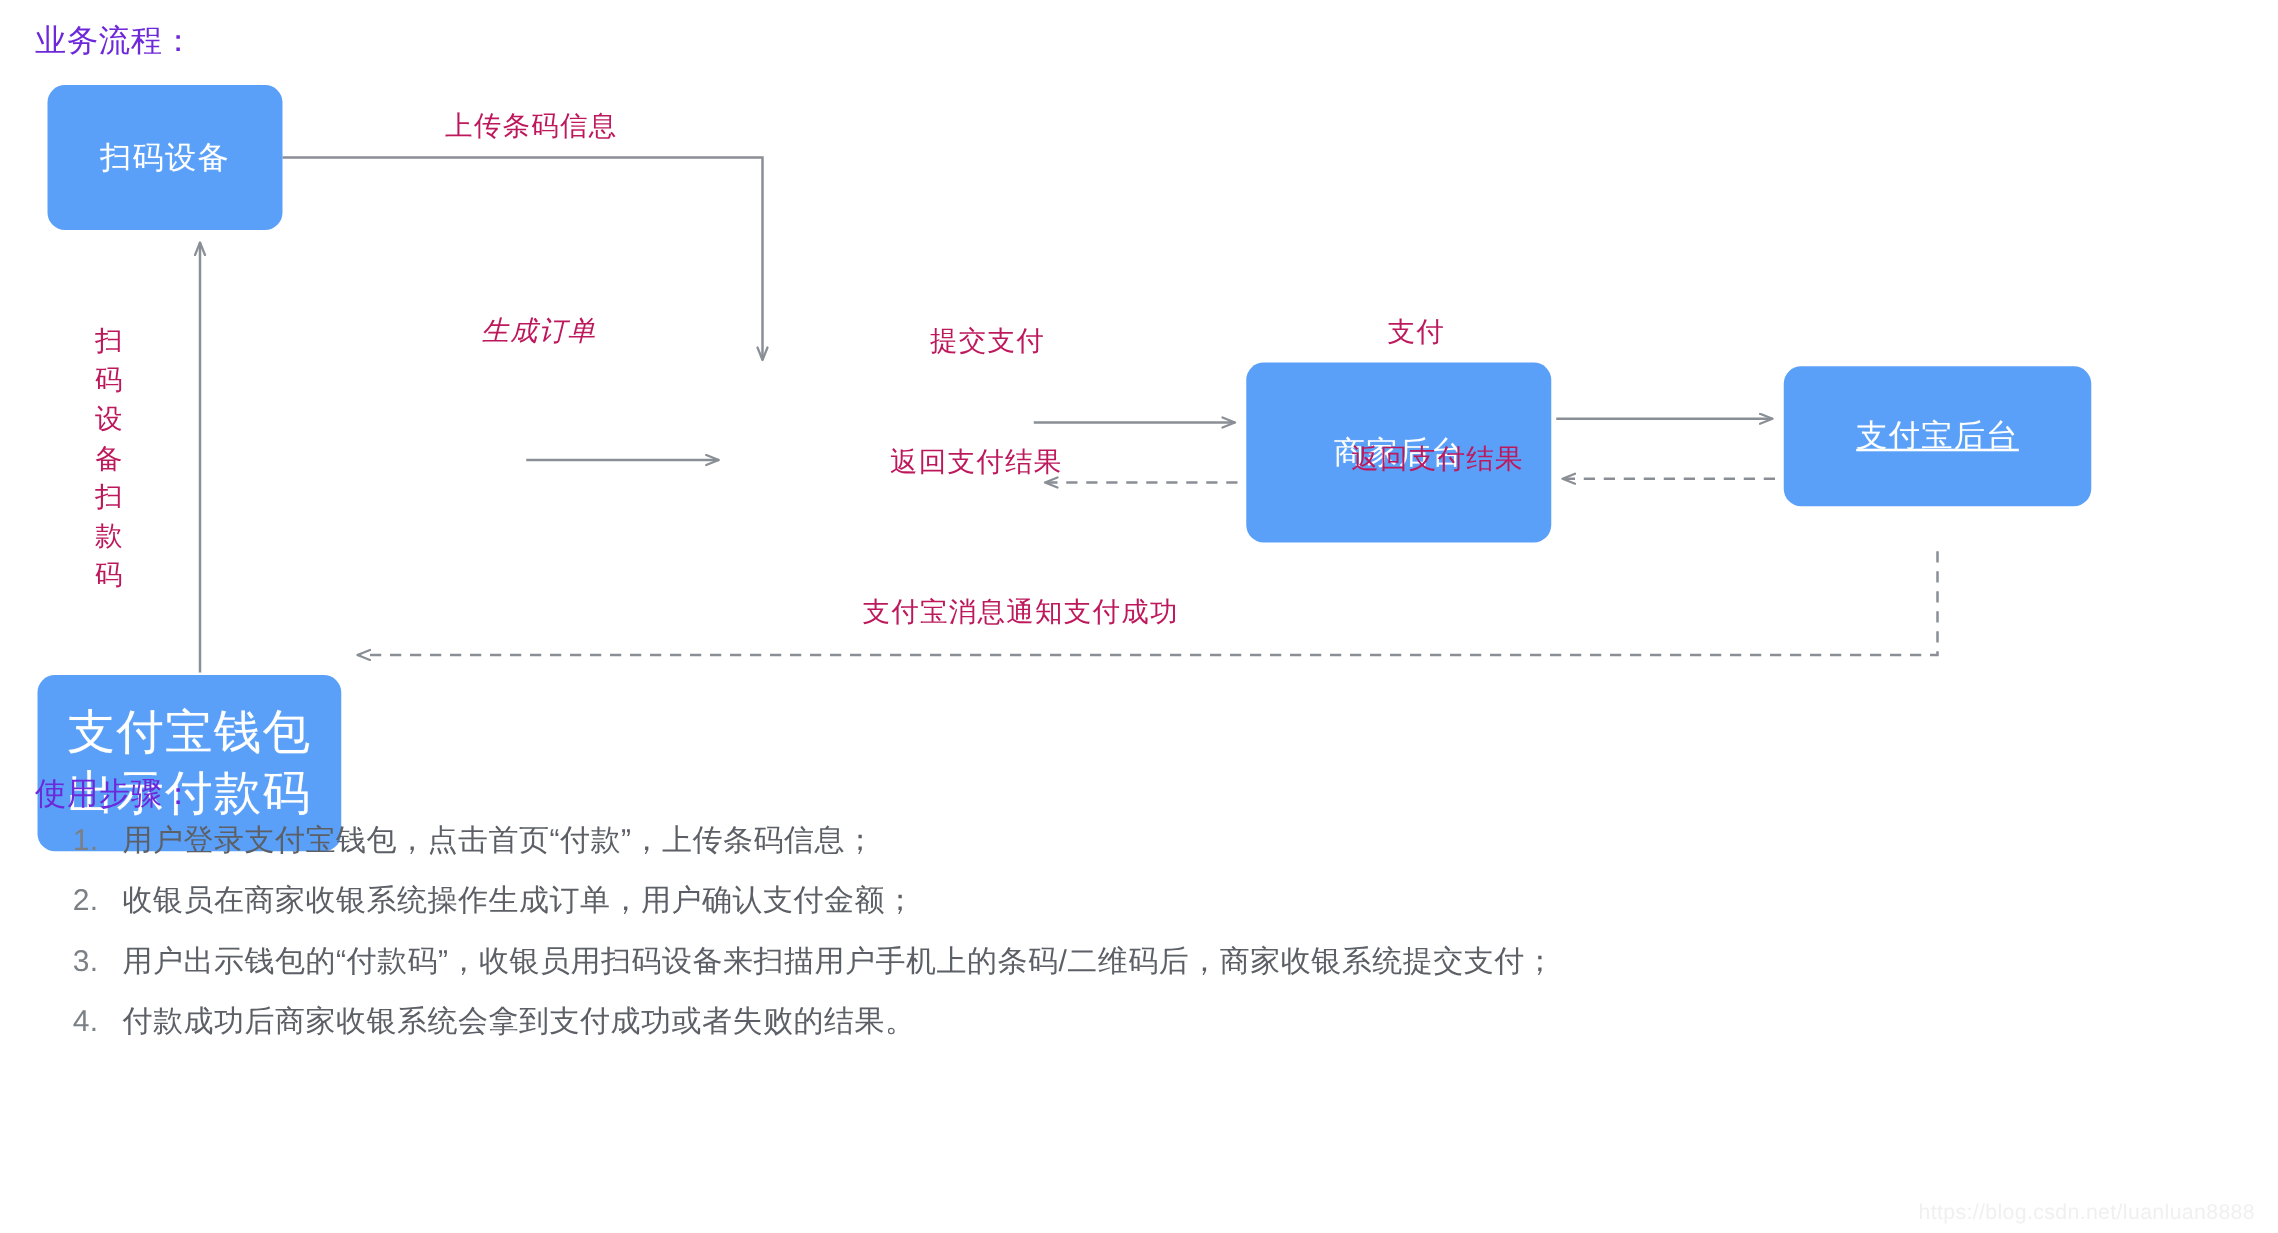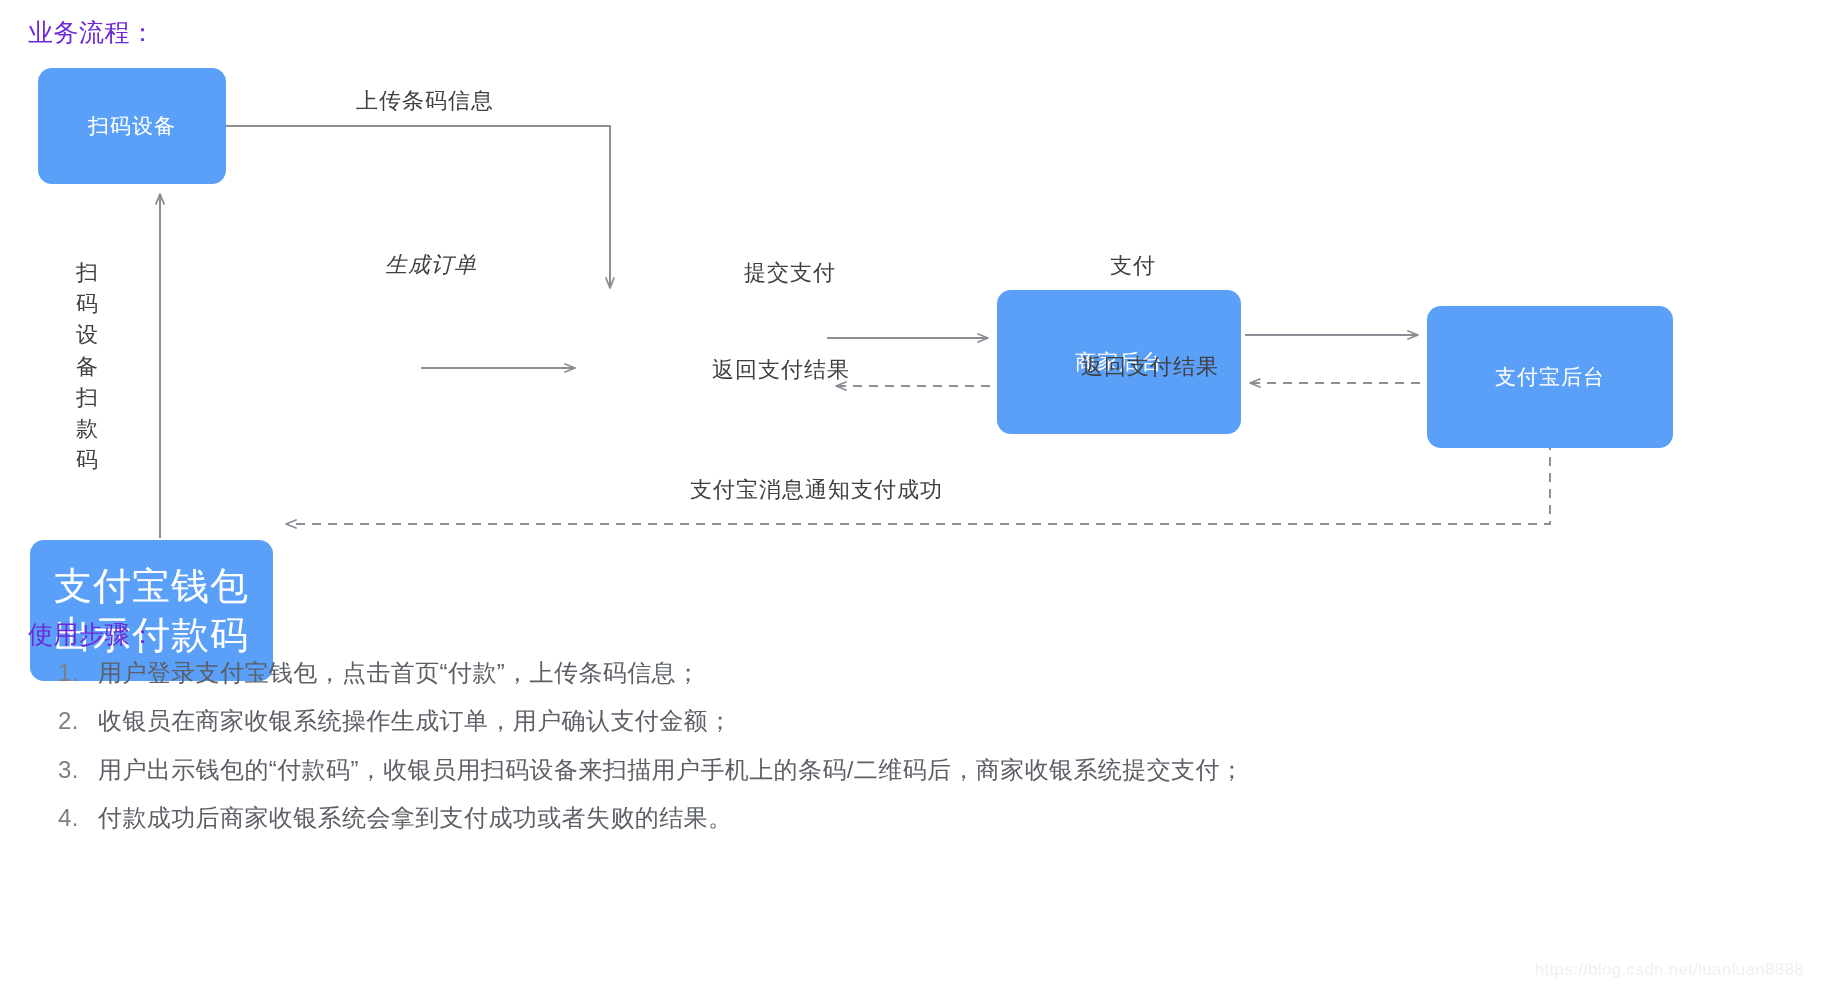--- a/index.html
+++ b/index.html
@@ -48,42 +48,42 @@
   
   .node {
     position: absolute;
     background: #5aa0f8;
     border-radius: 14px;
     color: #ffffff;
     display: flex;
     align-items: center;
     justify-content: center;
     text-align: center;
-    font-size: 21px;
+    font-size: 25px;
     line-height: 1.28;
     letter-spacing: 1px;
     box-sizing: border-box;
     padding: 4px 8px;
     text-shadow: 0 0 1px rgba(255,255,255,0.25);
   }
   .node .node-text { display: block; white-space: pre-line; }
 
   #node-scanner        { left: 38px;   top: 68px;  width: 188px; height: 116px; }
   #node-cashier        { left: 200px;  top: 297px; width: 218px; height: 142px; }
   #node-merchant-pos   { left: 585px;  top: 298px; width: 239px; height: 148px; }
   #node-merchant-back  { left: 997px;  top: 290px; width: 244px; height: 144px; }
-  #node-alipay-back    { left: 1427px; top: 306px; width: 246px; height: 142px; }
+  #node-alipay-back    { left: 1427px; top: 293px; width: 246px; height: 112px; text-decoration: underline; }
   #node-alipay-wallet  { left: 30px;   top: 540px; width: 243px; height: 141px; }
   #node-alipay-wallet  { font-size: 38px; }
 
   
   .edge-label {
     position: absolute;
     font-size: 22px;
-    color: #404040;
+    color: #be185d;
     white-space: nowrap;
     letter-spacing: 1px;
   }
   .edge-label.vertical {
     white-space: normal;
     width: 30px;
     text-align: right;
     line-height: 1.42;
     letter-spacing: 0;
   }

